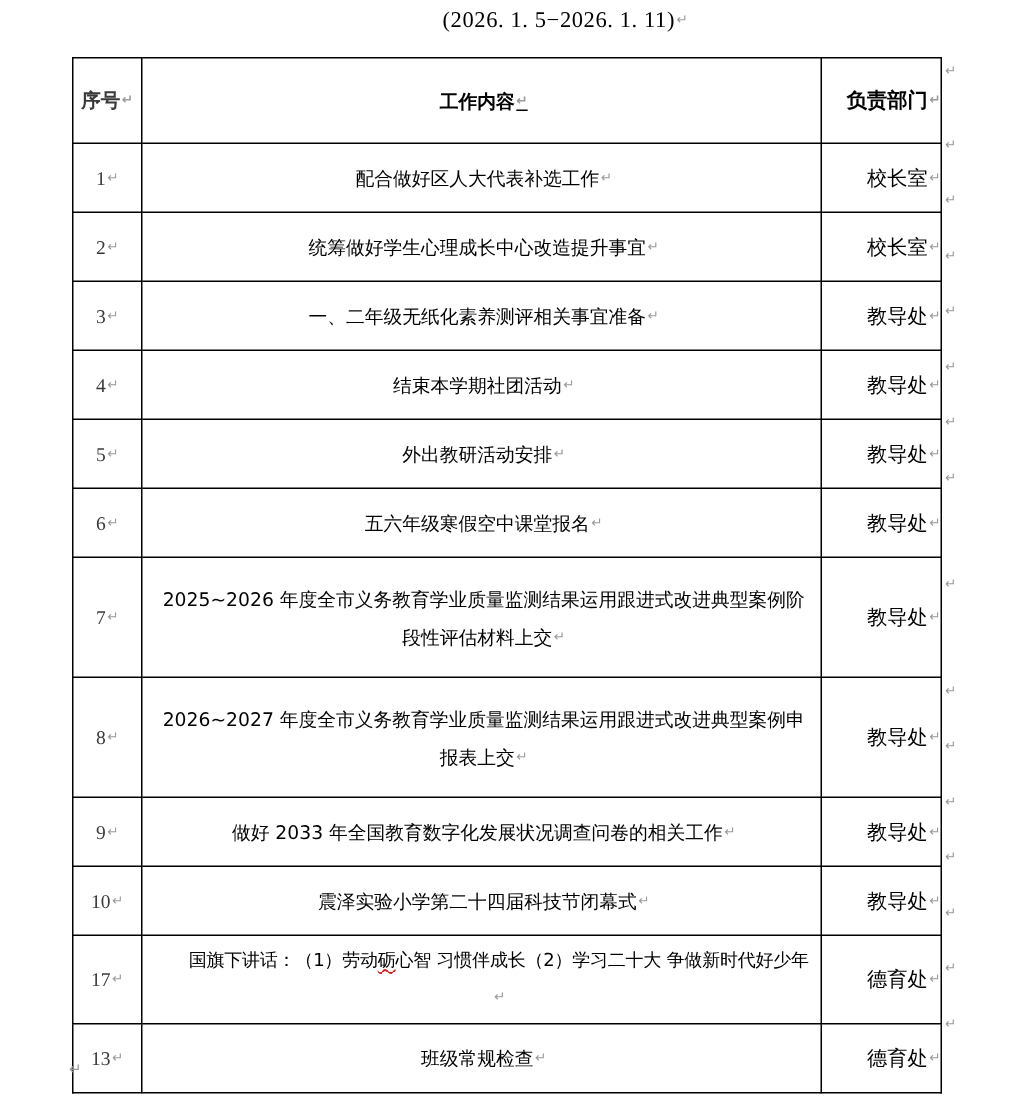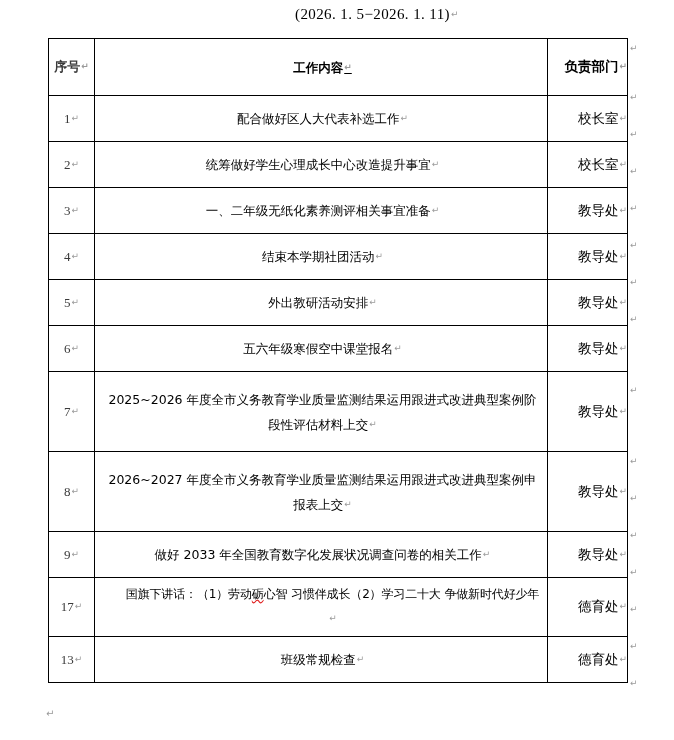--- a/index.html
+++ b/index.html
@@ -205,20 +205,25 @@
       <td class="cell-work"><span>2026~2027 年度全市义务教育学业质量监测结果运用跟进式改进典型案例申报表上交</span><span class="pilcrow">↵</span></td>
       <td class="cell-dept"><span>教导处</span><span class="pilcrow">↵</span></td>
     </tr>
 
     <tr class="row-std">
       <td class="cell-no"><span>9</span><span class="pilcrow">↵</span></td>
       <td class="cell-work"><span>做好 2033 年全国教育数字化发展状况调查问卷的相关工作</span><span class="pilcrow">↵</span></td>
       <td class="cell-dept"><span>教导处</span><span class="pilcrow">↵</span></td>
     </tr>
 
+    <tr class="row-std">
+      <td class="cell-no"><span>10</span><span class="pilcrow">↵</span></td>
+      <td class="cell-work"><span>震泽实验小学第二十四届科技节闭幕式</span><span class="pilcrow">↵</span></td>
+      <td class="cell-dept"><span>教导处</span><span class="pilcrow">↵</span></td>
+    </tr>
 
 
     <tr class="row-std">
       <td class="cell-no"><span>17</span><span class="pilcrow">↵</span></td>
       <td class="cell-work indent"><span>国旗下讲话：（1）劳动</span><span class="misspell">砺</span><span>心智 习惯伴成长（2）学习二十大 争做新时代好少年</span><span class="pilcrow">↵</span></td>
       <td class="cell-dept"><span>德育处</span><span class="pilcrow">↵</span></td>
     </tr>
 
     <tr class="row-std">
       <td class="cell-no"><span>13</span><span class="pilcrow">↵</span></td>

